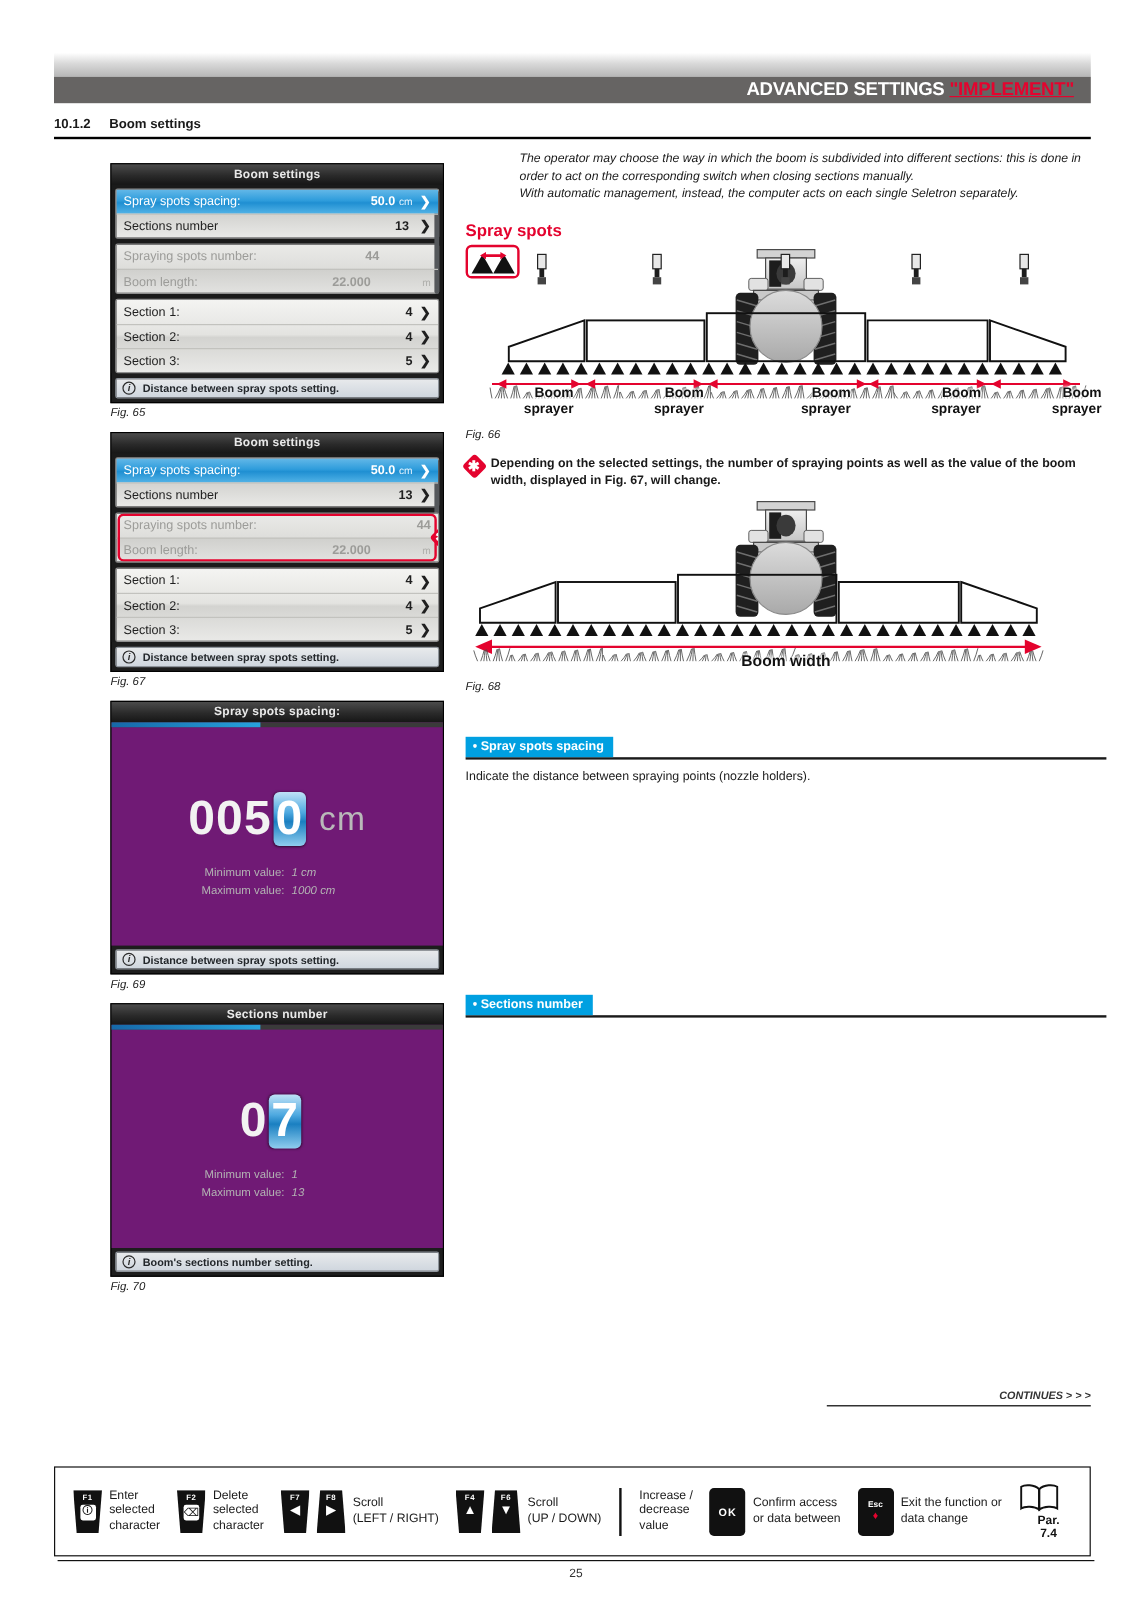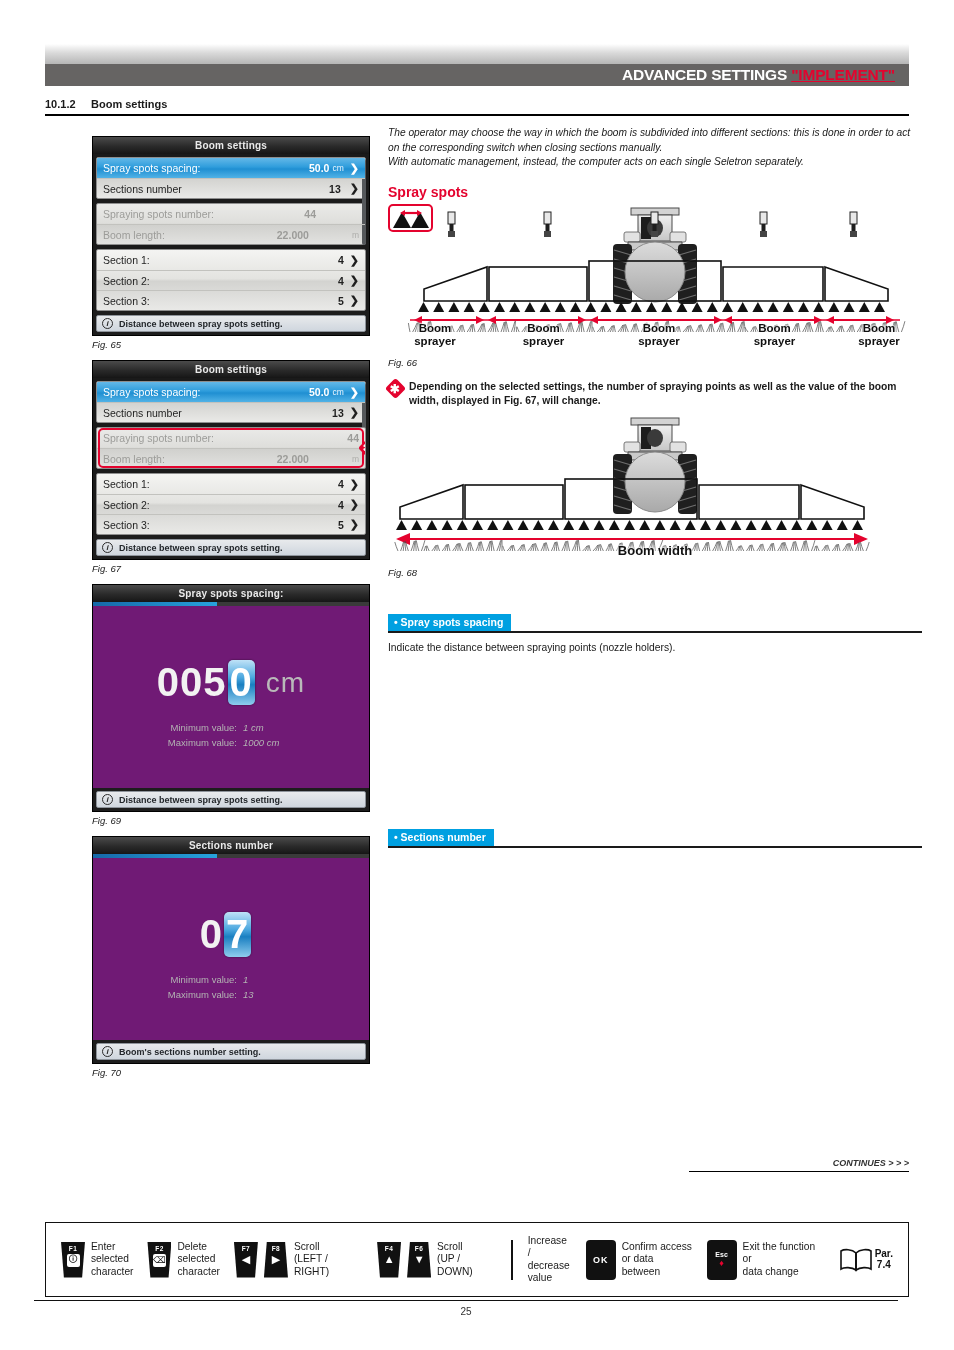--- a/index.html
+++ b/index.html
@@ -140,41 +140,41 @@
   .edit-minmax {
     position:absolute; left:0; right:0; top:118px; text-align:center;
     color:#b3b3b3; font-size:9.5px; line-height:15px;
   }
   .edit-minmax .k { display:inline-block; width:88px; text-align:right; margin-right:6px; }
   .edit-minmax .v { display:inline-block; width:70px; text-align:left;font-style:italic; }
 
   
   .right-col { position:absolute; left:388px; top:126px; width:534px; }
 
-  .intro { font-size:10.2px; font-style:italic; color:#1a1a1a; line-height:14.5px; }
+  .intro { font-size:10.2px; font-style:italic; color:#1a1a1a; line-height:14.5px;margin-left:45px; }
 
   .sss-title {
     color:#e4032e; font-size:14px; font-weight:bold; line-height:16px;
     margin-top:14px;
   }
   .fig-66 { position:relative; width:534px; height:150px; margin-top:4px; }
   .fig-68 { position:relative; width:534px; height:150px; margin-top:6px; }
 
   .sss-icon {
     position:absolute; left:0; top:0; width:45px; height:28px;
     border:2.2px solid #e4032e; border-radius:5px; background:#fff;
     display:flex; align-items:flex-end; justify-content:center;
   }
 
   .boomlabels {
     position:absolute; left:0; right:0; bottom:6px;
     display:flex; justify-content:space-between; padding:0 4px;
   }
   .boomlabels div {
-    font-size:11.5px; font-weight:bold; color:#111; text-align:center; line-height:13px;
+    font-size:11.5px; font-weight:bold; color:#111; text-align:right; line-height:13px;
     text-shadow: 0 0 2px #fff, 0 0 3px #fff, 0 0 4px #fff;
   }
   .boomwidth-label {
     position:absolute; left:0; right:0; bottom:6px; text-align:center;
     font-size:13px; font-weight:bold; color:#111;
     text-shadow: 0 0 2px #fff, 0 0 3px #fff, 0 0 4px #fff;
   }
 
   
   .note {
@@ -229,25 +229,25 @@
     width:30px; height:40px; background:#111; border-radius:4px;
     display:flex; align-items:center; justify-content:center; flex:0 0 auto;
     color:#fff; font-size:9px; font-weight:bold; letter-spacing:1px;
   }
   .esckey {
     width:30px; height:40px; background:#111; border-radius:4px;
     display:flex; flex-direction:column; align-items:center; justify-content:center;
     flex:0 0 auto; color:#fff; font-size:7px; font-weight:bold;
   }
   .esckey .dot { color:#e4032e; font-size:9px; line-height:1; margin-top:1px; }
-  .book { display:flex; flex-direction:row; align-items:flex-start; gap:2px; flex:0 0 auto; }
+  .book { display:flex; flex-direction:column; align-items:flex-end; gap:2px; flex:0 0 auto; }
   .book-txt { font-size:10px; font-weight:bold; color:#111; text-align:center; line-height:11px; }
 
   .pagenum {
-    position:absolute; left:34px; top:1300px; width:864px;
+    position:absolute; left:48px; top:1300px; width:864px;
     border-top:1.5px solid #111; padding-top:5px;
     text-align:center; font-size:10px; color:#333;
   }
 </style>
 </head>
 <body>
 
 <div class="page-header">
   <div class="ph-top"></div>
   <div class="ph-bottom"></div>

